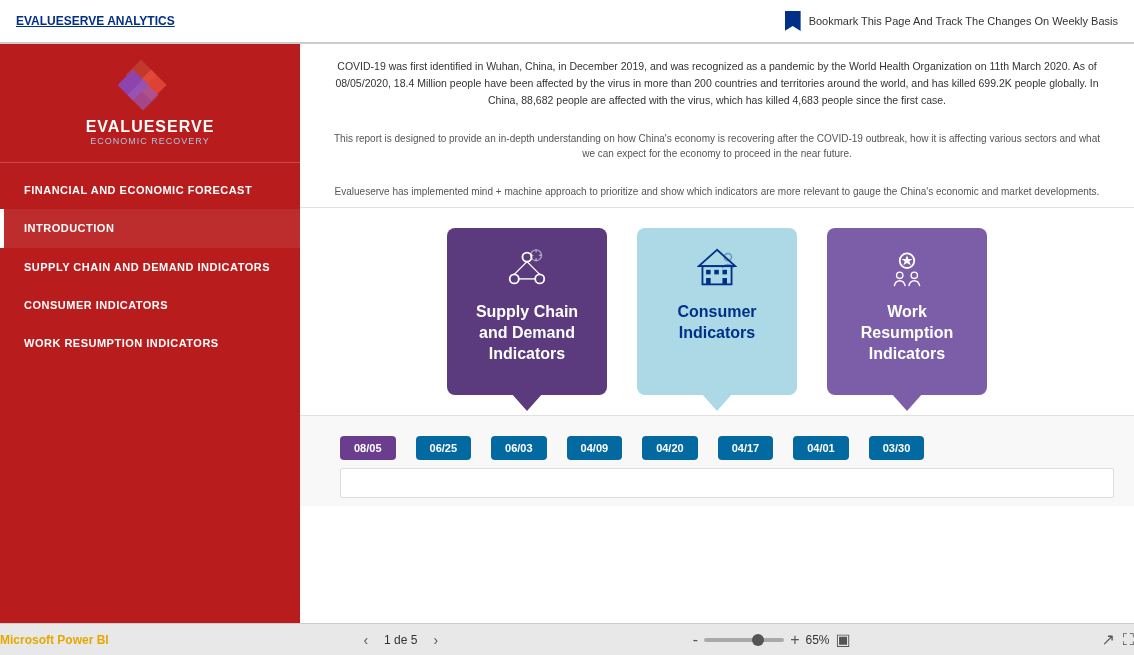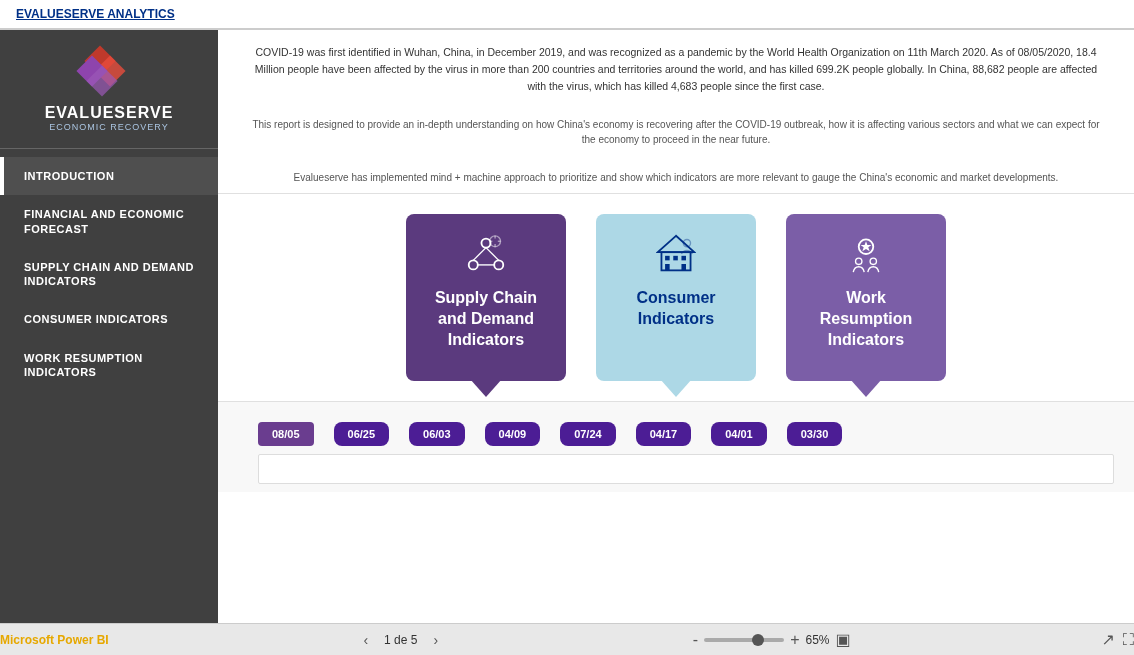--- a/index.html
+++ b/index.html
@@ -6,21 +6,21 @@
     body { font-family: 'Segoe UI', Arial, sans-serif; background: #f0f0f0; width: 1134px; height: 655px; overflow: hidden; display: flex; flex-direction: column; }
 
     
     .top-bar {
       background: white;
       border-bottom: 2px solid #ccc;
       display: flex;
       align-items: center;
       justify-content: space-between;
       padding: 4px 16px;
-      height: 30px;
+      height: 44px;
       flex-shrink: 0;
     }
     .top-bar-title {
       font-weight: bold;
       font-size: 12px;
       color: #003087;
       text-decoration: underline;
       cursor: pointer;
     }
     .top-bar-right {
@@ -39,22 +39,22 @@
 
     
     .main-layout {
       display: flex;
       flex: 1;
       overflow: hidden;
     }
 
     
     .sidebar {
-      width: 218px;
-      background: #404040;
+      width: 300px;
+      background: #b91c1c;
       color: white;
       display: flex;
       flex-direction: column;
       flex-shrink: 0;
       padding: 0;
     }
     .sidebar-logo {
       padding: 20px 16px 16px;
       display: flex;
       flex-direction: column;
@@ -237,21 +237,21 @@
       padding-left: 20px;
     }
     .date-chip {
       padding: 6px 14px;
       border-radius: 4px;
       font-size: 11px;
       font-weight: bold;
       cursor: pointer;
     }
     .date-chip-active { background: #6a3d8f; color: white; }
-    .date-chip-inactive { background: #4c1d95; color: white; border-radius: 8px; }
+    .date-chip-inactive { background: #0369a1; color: white; }
 
     .timeline-content {
       margin-top: 8px;
       margin-left: 20px;
       background: white;
       border: 1px solid #ddd;
       height: 30px;
       border-radius: 2px;
     }
 
@@ -327,40 +327,44 @@
     
     .content::-webkit-scrollbar { width: 6px; }
     .content::-webkit-scrollbar-track { background: #f0f0f0; }
     .content::-webkit-scrollbar-thumb { background: #ccc; border-radius: 3px; }
   </style>
 </head>
 <body>
 
 <div class="top-bar">
   <span class="top-bar-title">EVALUESERVE ANALYTICS</span>
+  <div class="top-bar-right">
+    <div class="bookmark-icon"></div>
+    <span>Bookmark This Page And Track The Changes On Weekly Basis</span>
+  </div>
 </div>
 
 <div class="main-layout">
 
   <div class="sidebar">
     <div class="sidebar-logo">
       <div class="logo-icon">
         <div class="logo-diamond logo-d1"></div>
         <div class="logo-diamond logo-d2"></div>
         <div class="logo-diamond logo-d3"></div>
         <div class="logo-diamond logo-d4"></div>
       </div>
       <div class="logo-text-main">EVALUESERVE</div>
       <div class="logo-text-sub">ECONOMIC RECOVERY</div>
     </div>
 
     <div class="sidebar-nav">
 
-    <div class="nav-item active">INTRODUCTION</div>
-        <div class="nav-item">FINANCIAL AND ECONOMIC FORECAST</div>
+    <div class="nav-item">FINANCIAL AND ECONOMIC FORECAST</div>
+        <div class="nav-item active">INTRODUCTION</div>
         <div class="nav-item">SUPPLY CHAIN AND DEMAND INDICATORS</div>
         <div class="nav-item">CONSUMER INDICATORS</div>
         <div class="nav-item">WORK RESUMPTION INDICATORS</div>
       </div>
 
   </div>
 
   <div class="content">
 
 
@@ -421,21 +425,21 @@
       </div>
     </div>
 
     <div class="timeline-section">
       <div class="timeline-dates">
 
       <div class="date-chip date-chip-active">08/05</div>
           <div class="date-chip date-chip-inactive">06/25</div>
           <div class="date-chip date-chip-inactive">06/03</div>
           <div class="date-chip date-chip-inactive">04/09</div>
-          <div class="date-chip date-chip-inactive">07/24</div>
+          <div class="date-chip date-chip-inactive">04/20</div>
           <div class="date-chip date-chip-inactive">04/17</div>
           <div class="date-chip date-chip-inactive">04/01</div>
           <div class="date-chip date-chip-inactive">03/30</div>
         </div>
       <div class="timeline-content"></div>
     </div>
 
   </div>
 </div>
 

